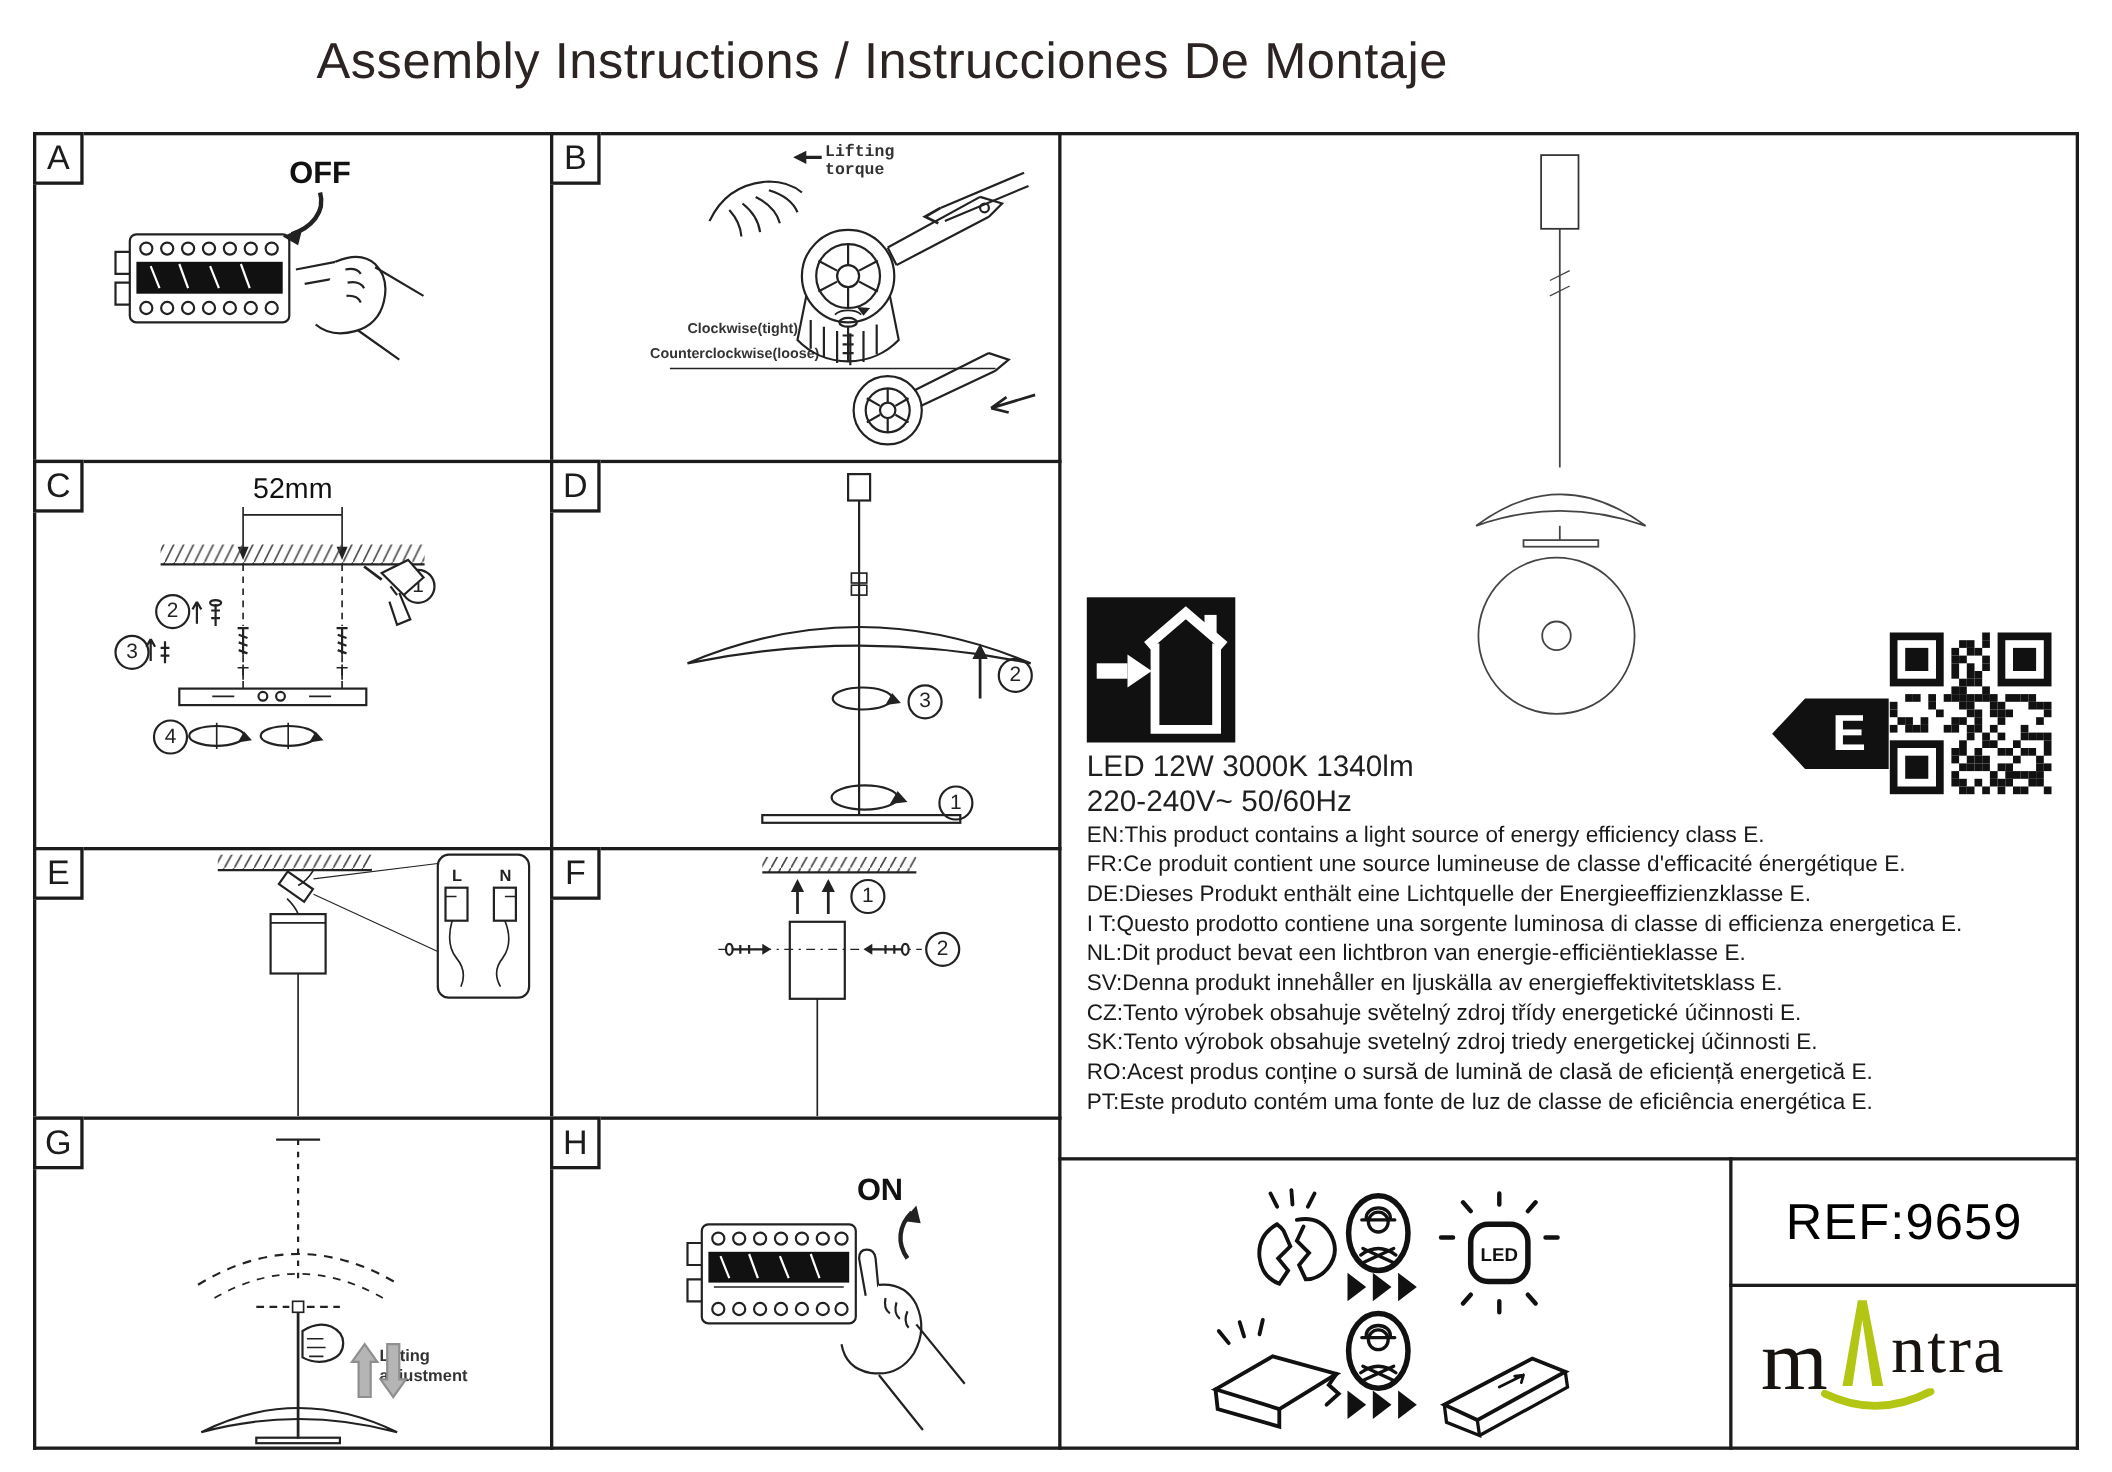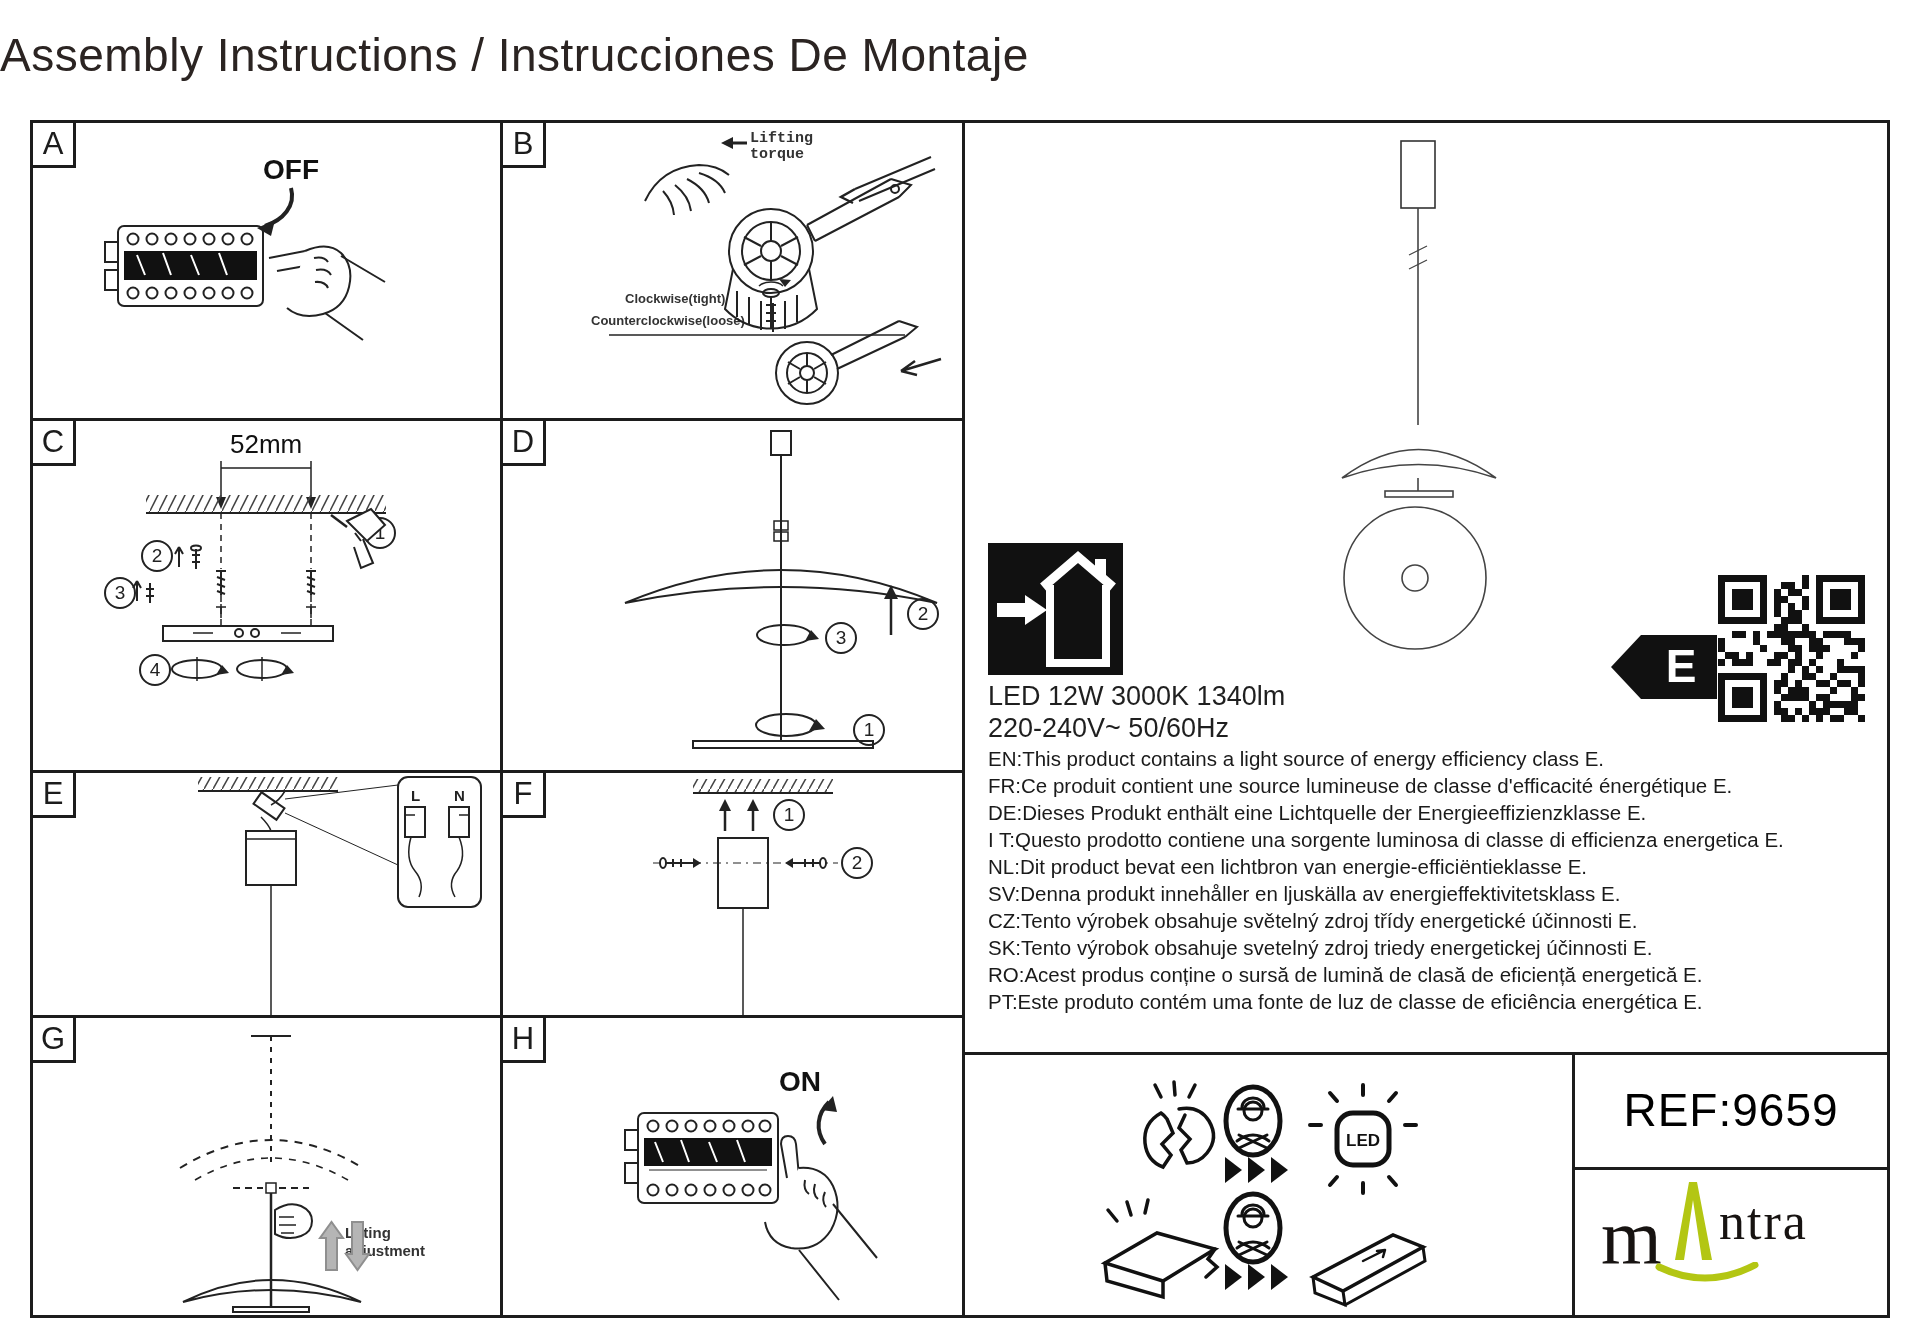--- a/index.html
+++ b/index.html
@@ -1,19 +1,19 @@
 <!DOCTYPE html>
 <html><head>
 <meta charset="utf-8">
 <style>
   html,body{margin:0;padding:0;background:#ffffff;}
   #page{position:relative;width:1920px;height:1338px;background:#ffffff;
         font-family:"Liberation Sans",sans-serif;color:#231f20;overflow:hidden;}
   .ln{position:absolute;background:#1c1c1c;}
-  #title{position:absolute;left:0;top:28px;width:1604px;text-align:left;
+  #title{position:absolute;left:0;top:28px;width:1604px;text-align:center;
          font-size:46px;letter-spacing:0.5px;color:#2b2422;}
   .plabel{position:absolute;width:40px;height:42px;border:3px solid #1c1c1c;background:#fff;
           display:flex;align-items:center;justify-content:center;font-size:31px;color:#1c1c1c;z-index:5;}
   .panel{position:absolute;overflow:hidden;}
   .panel svg{position:absolute;left:0;top:0;}
   .boldtxt{position:absolute;font-weight:bold;color:#111;}
   .circnum{position:absolute;width:28px;height:28px;border:2px solid #222;border-radius:50%;
            display:flex;align-items:center;justify-content:center;font-size:19px;color:#222;background:#fff;}
   .smalltxt{position:absolute;color:#333;}
   .mono{font-family:"Liberation Mono","DejaVu Sans Mono",monospace;}
@@ -22,21 +22,21 @@
   #langs{position:absolute;left:23px;top:622px;width:880px;}
   .lang{font-size:20.5px;line-height:27px;color:#1a1a1a;white-space:nowrap;}
   #energy-letter{position:absolute;left:688px;top:514px;width:56px;height:58px;color:#fff;
                  font-size:46px;font-weight:bold;display:flex;align-items:center;justify-content:center;}
   
   #ref-box{position:absolute;left:1575px;top:1055px;width:312px;height:109px;
            display:flex;align-items:center;justify-content:center;font-size:46px;color:#000000;letter-spacing:1px;}
   #brand-box{position:absolute;left:1575px;top:1170px;width:312px;height:145px;}
   .serif{font-family:"Liberation Serif",serif;}
   #brand-m{position:absolute;left:26px;top:22px;font-size:78px;color:#171311;}
-  #brand-ntra{position:absolute;left:144px;top:22px;font-size:52px;color:#171311;letter-spacing:2px;}
+  #brand-ntra{position:absolute;left:144px;top:22px;font-size:62px;color:#171311;letter-spacing:2px;}
   #brand-chevron{position:absolute;left:92px;top:6px;}
   #brand-smile{position:absolute;left:80px;top:92px;}
 </style>
 </head>
 <body>
 
 <div id="page">
 
   <div id="title">Assembly Instructions / Instrucciones De Montaje</div>
 
@@ -55,21 +55,21 @@
 
   <div class="plabel" style="left:30px;top:120px;">A</div>
   <div class="plabel" style="left:500px;top:120px;">B</div>
   <div class="plabel" style="left:30px;top:418px;">C</div>
   <div class="plabel" style="left:500px;top:418px;">D</div>
   <div class="plabel" style="left:30px;top:770px;">E</div>
   <div class="plabel" style="left:500px;top:770px;">F</div>
   <div class="plabel" style="left:30px;top:1015px;">G</div>
   <div class="plabel" style="left:500px;top:1015px;">H</div>
 
-  <div class="panel" style="left:33px;top:124px;width:467px;height:295px;">
+  <div class="panel" style="left:33px;top:111px;width:467px;height:295px;">
     <div class="boldtxt" style="left:230px;top:30px;font-size:28px;">OFF</div>
     <svg width="467" height="295" viewBox="0 0 467 295">
       <g stroke="#222" fill="none" stroke-width="2">
         <g>
           <path d="M258,64 C263,82 250,96 232,102" stroke-width="4"></path>
           <polygon points="224,104 242,96 238,112" fill="#222" stroke="none"></polygon>
         </g>
         <g>
           <rect x="85" y="102" width="145" height="80" rx="6"></rect>
           <path d="M85,118 h-13 v20 h13 M85,146 h-13 v20 h13"></path>

